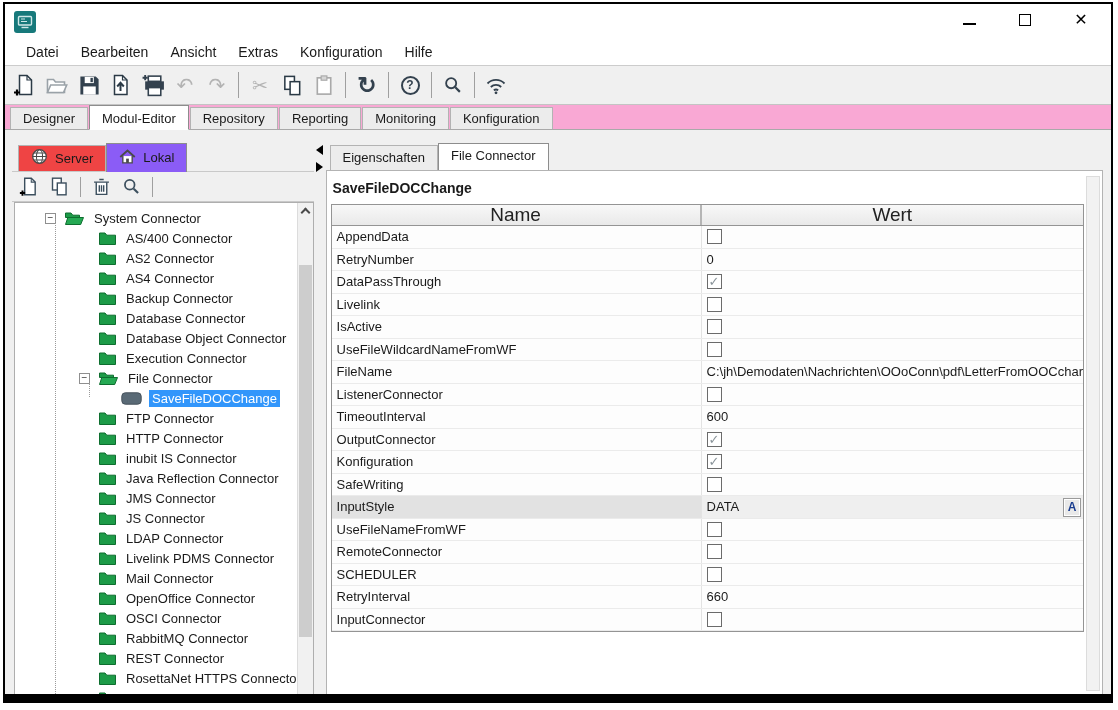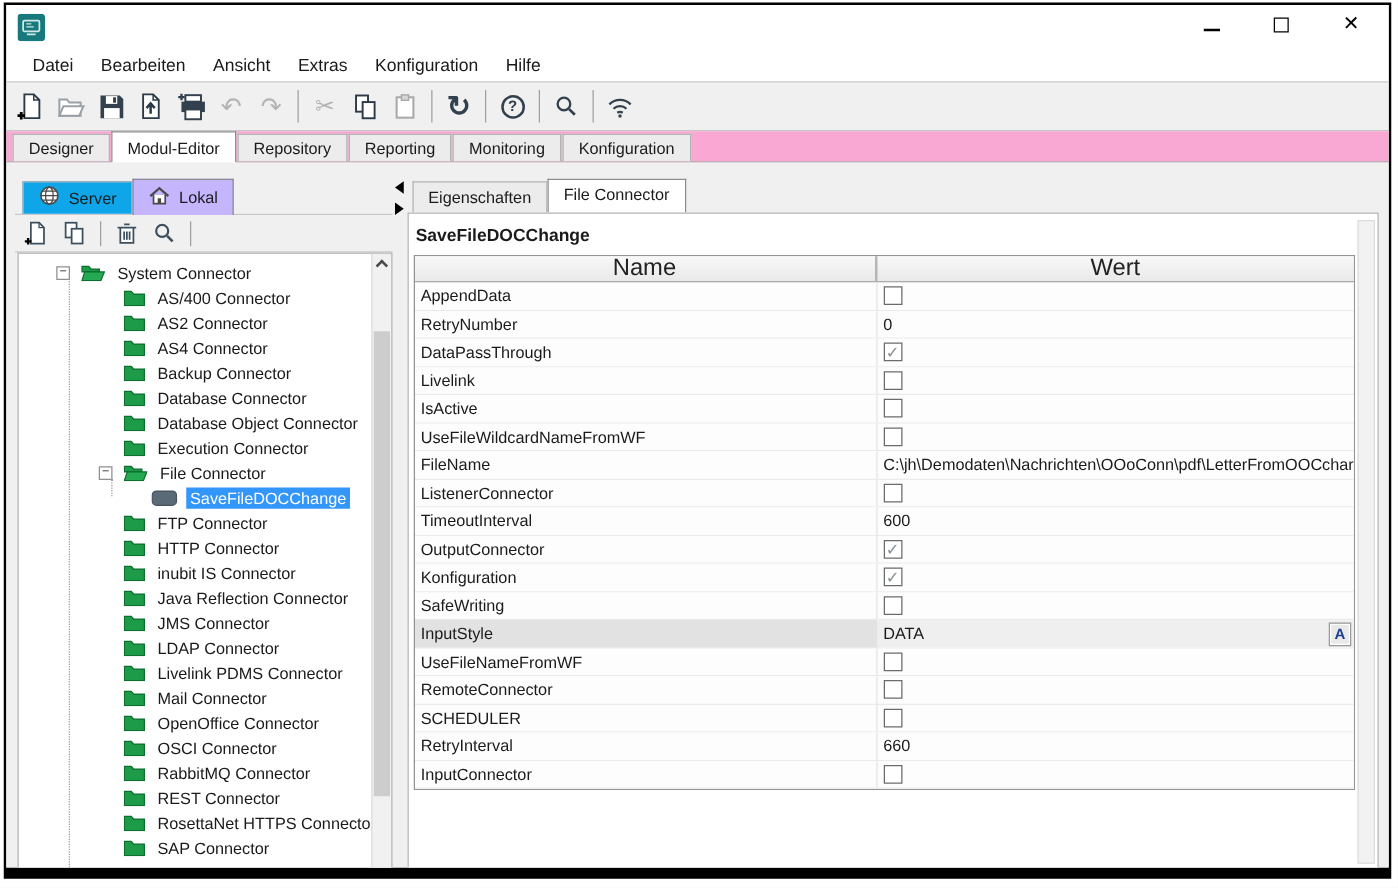--- a/index.html
+++ b/index.html
@@ -31,22 +31,22 @@
   .maintabs { height:25px; background:#f9a8d4; display:flex; align-items:flex-end; padding-left:5px; border-bottom:1px solid #a9a9a9; }
   .mtab { padding:3px 12px 4px; border:1px solid #b3b3b3; border-bottom:none; background:#ececec; margin-right:1px; font-size:13px; height:22px; }
   .mtab.active { background:#fff; border-color:#8d8d8d; height:25px; padding-top:5px; margin-bottom:-1px; border-bottom:1px solid #fff; font-size:13px; }
 
   
   .content { display:flex; height:567px; background:#f0f0f0; }
 
   
   .left-panel { width:318px; padding:12px 0 0 7px; position:relative; }
   .lp-tabs { display:flex; align-items:flex-end; height:29px; padding-left:6px; }
-  .lp-tab { display:flex; align-items:center; gap:7px; padding:4px 12px 5px; border:1px solid #b3b3b3; border-bottom:none; background:#0ea5e9; height:26px; }
-  .lp-tab.active { background:#c4b5fd; border-color:#8d8d8d; height:29px; margin-bottom:-1px; }
+  .lp-tab { display:flex; align-items:center; gap:7px; padding:4px 12px 5px; border:1px solid #b3b3b3; border-bottom:none; background:#ef4444; height:26px; }
+  .lp-tab.active { background:#8b5cf6; border-color:#8d8d8d; height:29px; margin-bottom:-1px; }
   .lp-toolbar { height:31px; background:#f0f0f0; border:1px solid #c9c9c9; border-left:none; border-right:none; display:flex; align-items:center; padding-left:4px; gap:3px; }
   .lp-toolbar .tbtn { width:27px; height:26px; }
   .tree-wrap { position:relative; height:495px; margin-left:2px; background:#fff; border:1px solid #aeaeae; overflow:hidden; }
   .tree { position:absolute; left:0; top:0; right:16px; bottom:0; overflow:hidden; padding-top:5px; }
   .tree-row { height:20px; display:flex; align-items:center; white-space:nowrap; }
   .lvl0 { padding-left:30px; }
   .lvl1 { padding-left:64px; }
   .lvl2 { padding-left:106px; }
   .exp-slot { width:20px; display:flex; align-items:center; flex:0 0 20px; }
   .exp { width:11px; height:11px; border:1px solid #8f8f8f; background:#fff; font-size:10px; line-height:8px; text-align:center; color:#333; }
@@ -405,20 +405,29 @@
               </span>
               <span class="tlabel">JMS Connector</span>
             </div>
             <div class="tree-row lvl1">
               <span class="exp-slot"></span>
               <span class="ticon">
                 <svg width="17" height="14" viewBox="0 0 17 14">
                   <path d="M0.5 2 h5.5 l1.8 2.2 H16.5 v9.3 H0.5 z" fill="#1d9b48" stroke="#0e6e2f"></path>
                 </svg>
               </span>
+              <span class="tlabel">JS Connector</span>
+            </div>
+            <div class="tree-row lvl1">
+              <span class="exp-slot"></span>
+              <span class="ticon">
+                <svg width="17" height="14" viewBox="0 0 17 14">
+                  <path d="M0.5 2 h5.5 l1.8 2.2 H16.5 v9.3 H0.5 z" fill="#1d9b48" stroke="#0e6e2f"></path>
+                </svg>
+              </span>
               <span class="tlabel">LDAP Connector</span>
             </div>
             <div class="tree-row lvl1">
               <span class="exp-slot"></span>
               <span class="ticon">
                 <svg width="17" height="14" viewBox="0 0 17 14">
                   <path d="M0.5 2 h5.5 l1.8 2.2 H16.5 v9.3 H0.5 z" fill="#1d9b48" stroke="#0e6e2f"></path>
                 </svg>
               </span>
               <span class="tlabel">Livelink PDMS Connector</span>

